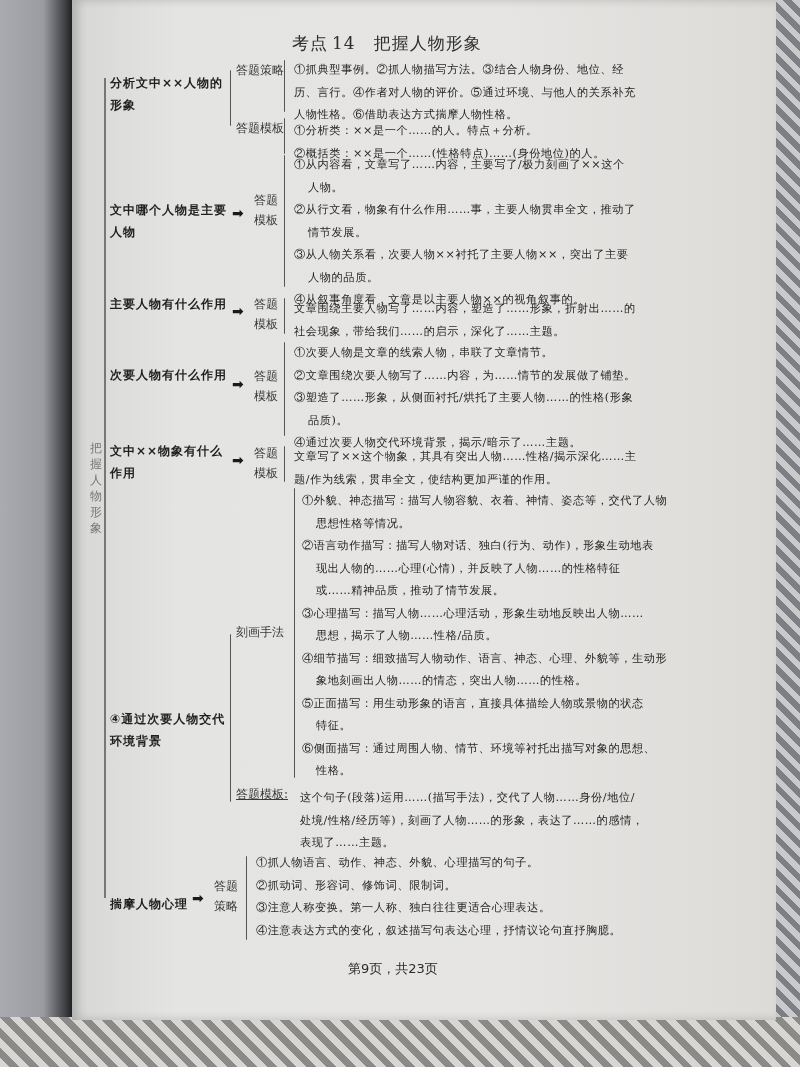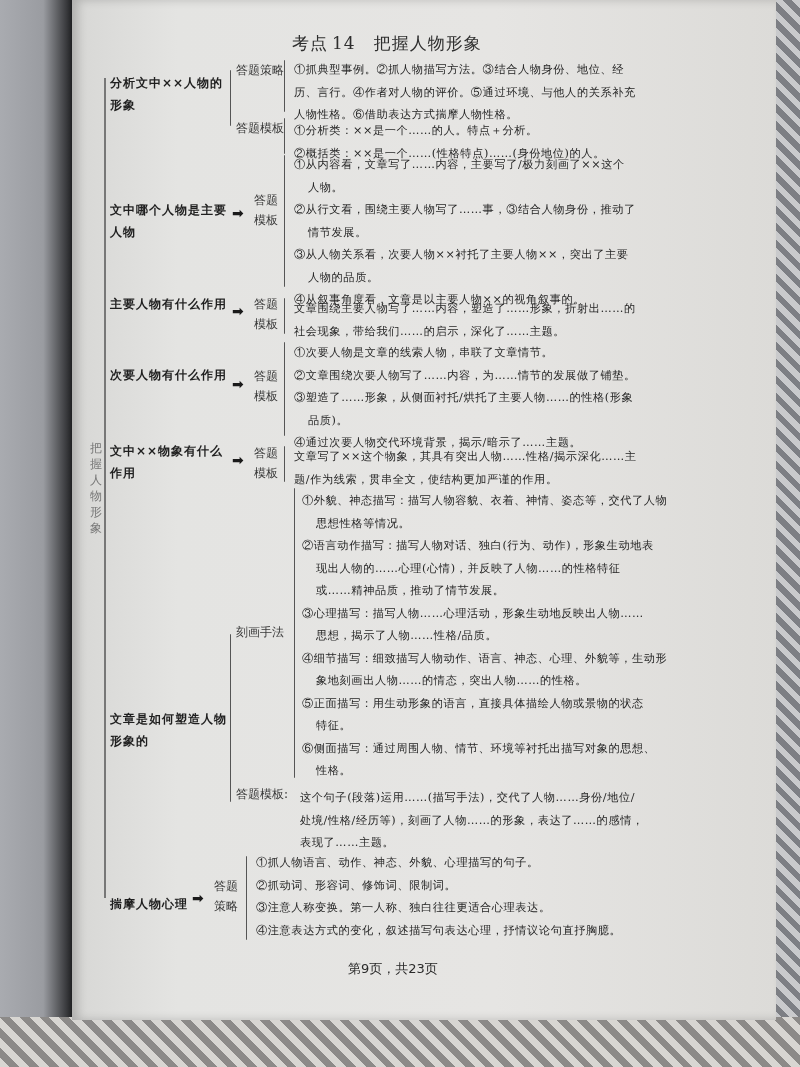--- a/index.html
+++ b/index.html
@@ -98,21 +98,21 @@
   <p>②概括类：××是一个……(性格特点)……(身份地位)的人。</p>
 </div>
 
 <div class="topic" style="top:199px;">文中哪个人物是主要人物</div>
 <div class="arrow" style="left:232px; top:205px;">➡</div>
 <div class="label" style="left:254px; top:190px; width:28px;"><span>答题</span><br><span>模板</span></div>
 <div class="brace" style="left:284px; top:155px; height:132px;"></div>
 <div class="txt" style="left:290px; top:152px; width:440px;">
   <p>①从内容看，文章写了……内容，主要写了/极力刻画了××这个</p>
   <p class="indent">人物。</p>
-  <p>②从行文看，围绕主要人物写了……事，③结合人物身份，推动了</p>
+  <p>②从行文看，物象有什么作用……事，主要人物贯串全文，推动了</p>
   <p class="indent">情节发展。</p>
   <p>③从人物关系看，次要人物××衬托了主要人物××，突出了主要</p>
   <p class="indent">人物的品质。</p>
   <p>④从叙事角度看，文章是以主要人物××的视角叙事的。</p>
 </div>
 
 <div class="topic" style="top:293px;">主要人物有什么作用</div>
 <div class="arrow" style="left:232px; top:303px;">➡</div>
 <div class="label" style="left:254px; top:294px; width:28px;"><span>答题</span><br><span>模板</span></div>
 <div class="brace" style="left:284px; top:298px; height:36px;"></div>
@@ -135,40 +135,40 @@
 
 <div class="topic" style="top:440px;">文中××物象有什么作用</div>
 <div class="arrow" style="left:232px; top:452px;">➡</div>
 <div class="label" style="left:254px; top:443px; width:28px;"><span>答题</span><br><span>模板</span></div>
 <div class="brace" style="left:284px; top:446px; height:36px;"></div>
 <div class="txt" style="left:290px; top:444px; width:440px;">
   <p>文章写了××这个物象，其具有突出人物……性格/揭示深化……主</p>
   <p>题/作为线索，贯串全文，使结构更加严谨的作用。</p>
 </div>
 
-<div class="topic" style="top:708px;">文章是如何塑造人物形象的</div>
+<div class="topic" style="top:708px;">④通过次要人物交代环境背景</div>
 <div class="brace" style="left:230px; top:634px; height:168px;"></div>
 <div class="label" style="left:236px; top:622px;">刻画手法</div>
 <div class="brace" style="left:294px; top:488px; height:290px;"></div>
 <div class="txt" style="left:298px; top:488px; width:432px;">
   <p>①外貌、神态描写：描写人物容貌、衣着、神情、姿态等，交代了人物</p>
   <p class="indent">思想性格等情况。</p>
   <p>②语言动作描写：描写人物对话、独白(行为、动作)，形象生动地表</p>
   <p class="indent">现出人物的……心理(心情)，并反映了人物……的性格特征</p>
   <p class="indent">或……精神品质，推动了情节发展。</p>
   <p>③心理描写：描写人物……心理活动，形象生动地反映出人物……</p>
   <p class="indent">思想，揭示了人物……性格/品质。</p>
   <p>④细节描写：细致描写人物动作、语言、神态、心理、外貌等，生动形</p>
   <p class="indent">象地刻画出人物……的情态，突出人物……的性格。</p>
   <p>⑤正面描写：用生动形象的语言，直接具体描绘人物或景物的状态</p>
   <p class="indent">特征。</p>
   <p>⑥侧面描写：通过周围人物、情节、环境等衬托出描写对象的思想、</p>
   <p class="indent">性格。</p>
 </div>
-<div class="label" style="left:236px; top:784px;">答题模板:</div>
+<div class="label" style="left:236px; top:784px;text-decoration:underline;">答题模板:</div>
 <div class="txt" style="left:296px; top:785px; width:434px;">
   <p>这个句子(段落)运用……(描写手法)，交代了人物……身份/地位/</p>
   <p>处境/性格/经历等)，刻画了人物……的形象，表达了……的感情，</p>
   <p>表现了……主题。</p>
 </div>
 
 <div class="topic" style="top:893px; width:110px;">揣摩人物心理</div>
 <div class="arrow" style="left:192px; top:890px;">➡</div>
 <div class="label" style="left:214px; top:876px; width:30px;"><span>答题</span><br><span>策略</span></div>
 <div class="brace" style="left:246px; top:856px; height:84px;"></div>

